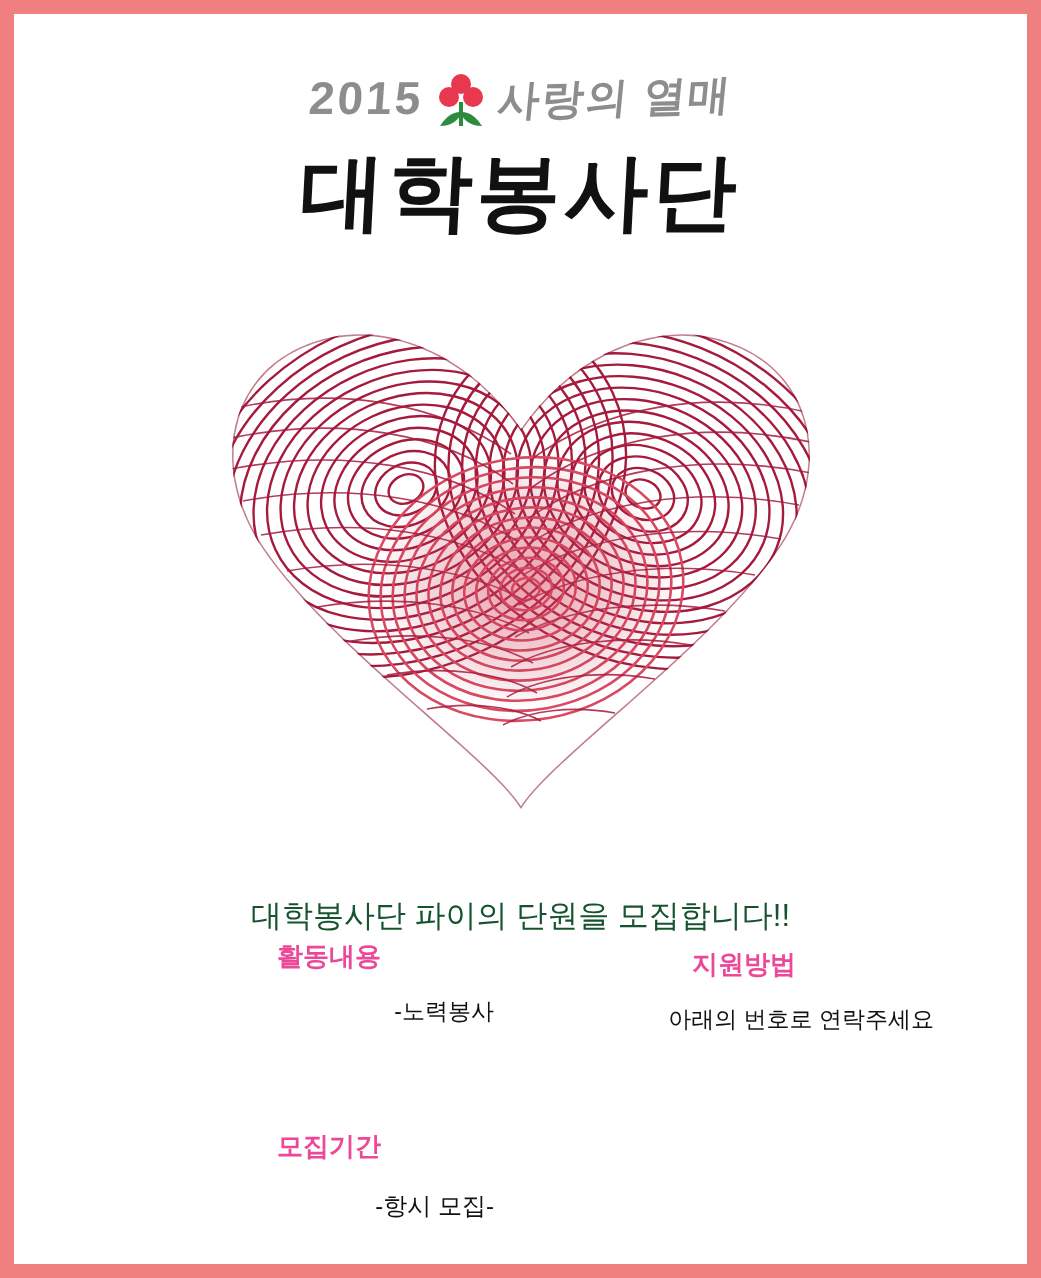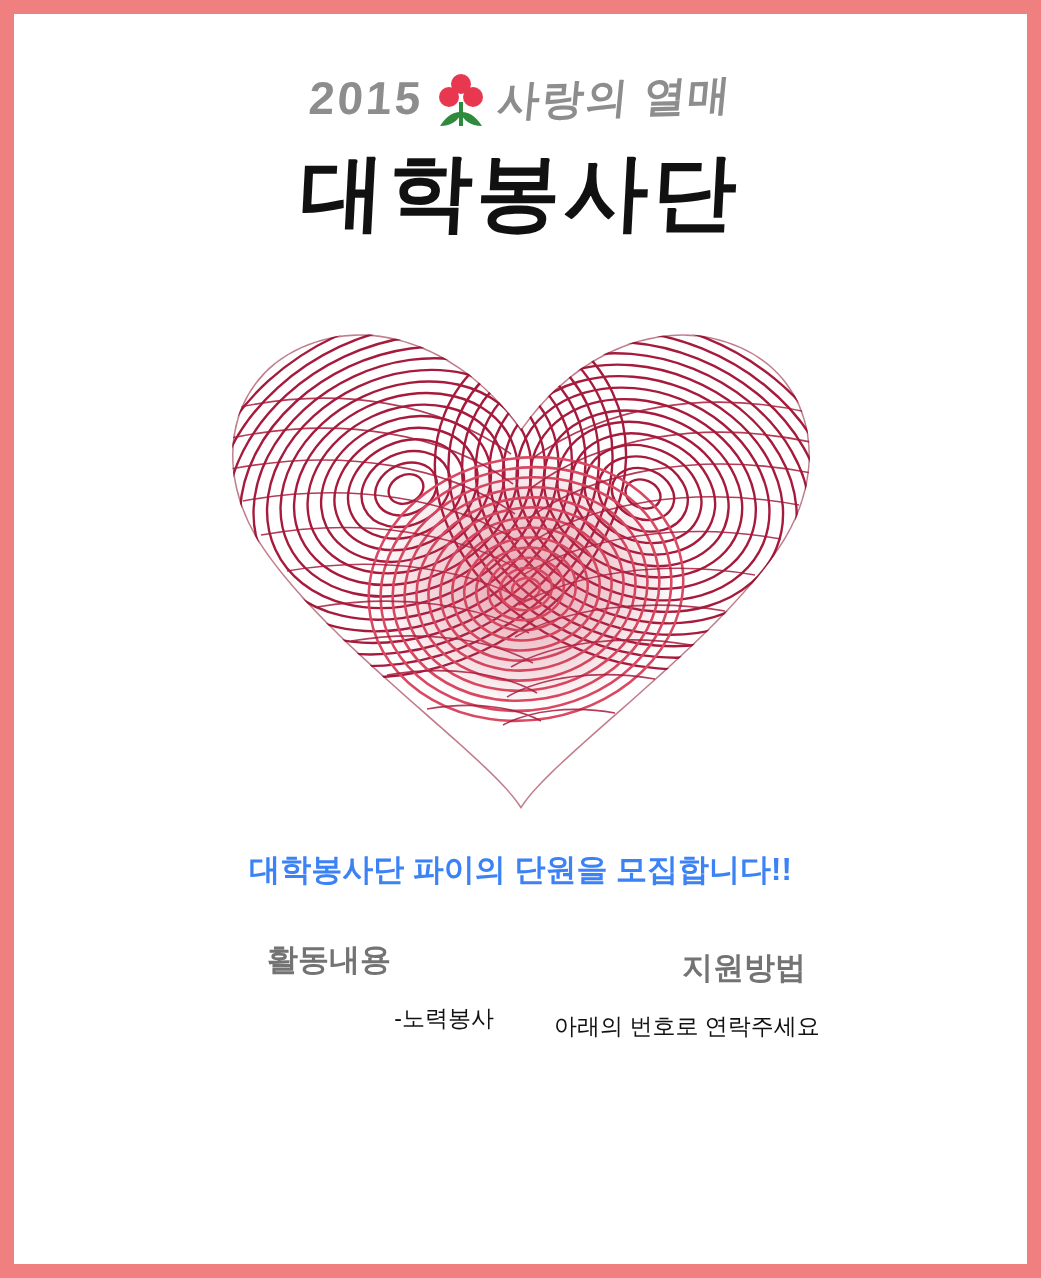--- a/index.html
+++ b/index.html
@@ -89,27 +89,27 @@
     left: 50%;
     transform: translateX(-50%);
     width: 660px;
     height: 540px;
   }
   .art svg { display: block; width: 100%; height: 100%; }
 
   
   .headline {
     position: absolute;
-    top: 835px;
+    top: 881px;
     left: 0;
     width: 100%;
     text-align: center;
     font-size: 31px;
-    font-weight: bold;
-    color: #3b82f6;
+    font-weight: normal;
+    color: #14532d;
     letter-spacing: 0px;
   }
 
   
   .info {
     position: absolute;
     top: 925px;
     left: 0;
     width: 100%;
     height: 300px;
@@ -122,31 +122,31 @@
     text-align: center;
   }
   .col-right {
     position: absolute;
     left: 540px;
     top: 8px;
     width: 380px;
     text-align: center;
   }
   .block-heading {
-    font-size: 31px;
+    font-size: 26px;
     font-weight: bold;
-    color: #737373;
+    color: #ec4899;
     margin-bottom: 22px;
   }
   .block-line {
     font-size: 23px;
     color: #111111;
     margin-bottom: 16px;
     line-height: 1.35;
-    text-align: left;
+    text-align: right;
   }
   .left-lines { text-align: left; padding-left: 55px; }
   .left-lines .block-line { text-align: right; }
 
   .period {
     position: absolute;
     left: 150px;
     top: 190px;
     width: 330px;
     text-align: center;
@@ -307,17 +307,21 @@
           <div class="block-line">-노력봉사</div>
         </div>
       </div>
 
       <div class="col-right">
         <div class="block-heading">지원방법</div>
         <div class="block-line">아래의 번호로 연락주세요</div>
         <div class="contact-gap"></div>
       </div>
 
+      <div class="period">
+        <div class="block-heading">모집기간</div>
+        <div class="block-line">-항시 모집-</div>
+      </div>
 
     </div>
 
   </div>
 </div>
 
 </body></html>

